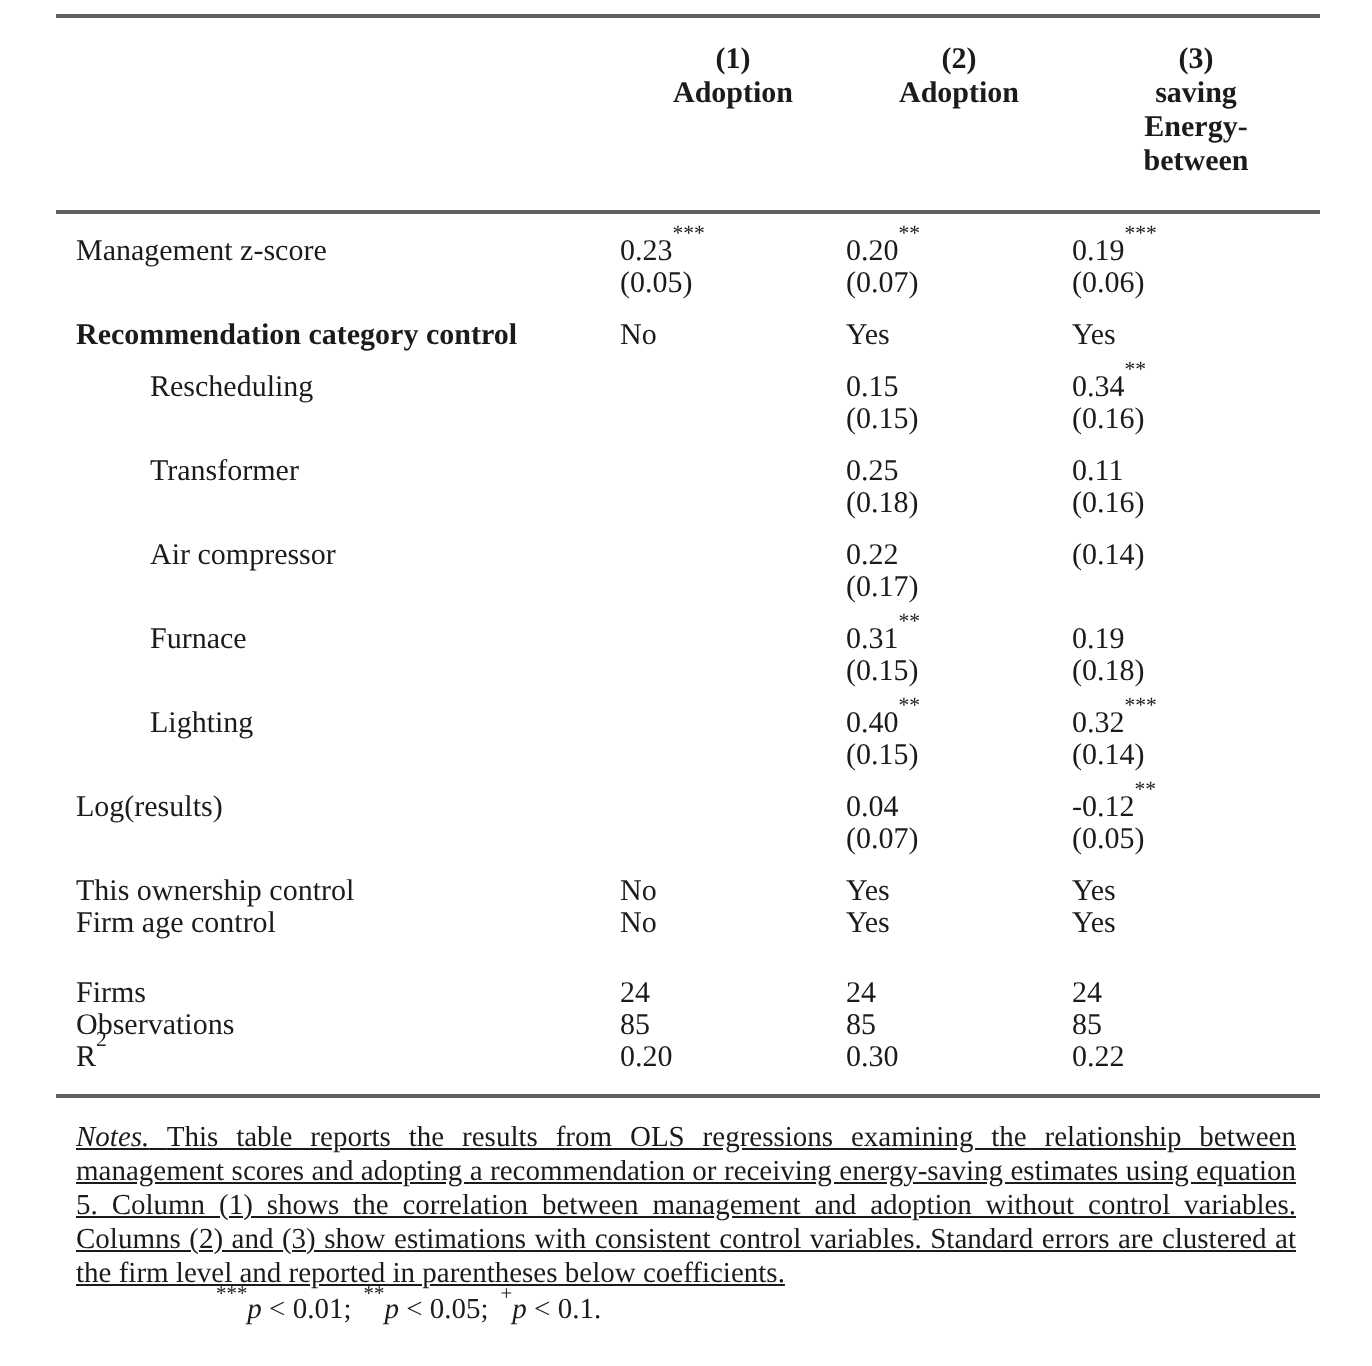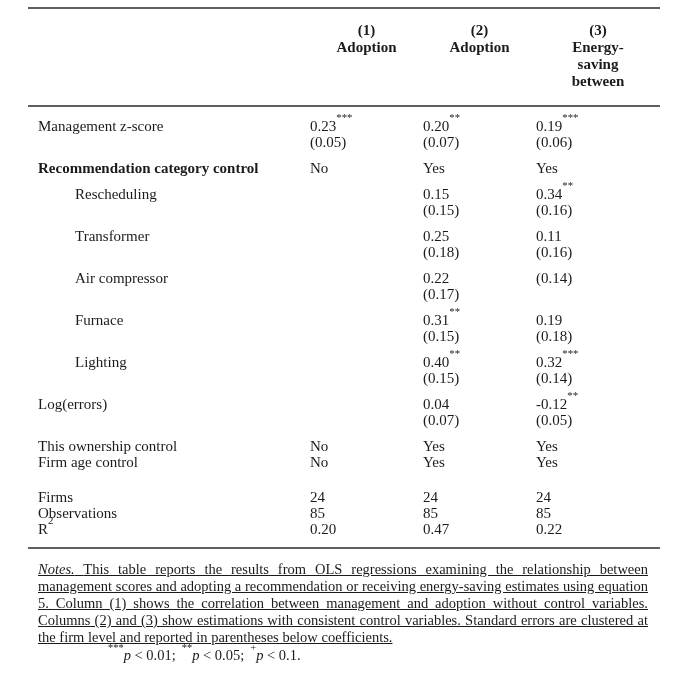--- a/index.html
+++ b/index.html
@@ -72,22 +72,22 @@
     <div class="col-header">
           <div class="col-num">(1)</div>
           <div class="col-line">Adoption</div>
         </div>
         <div class="col-header">
           <div class="col-num">(2)</div>
           <div class="col-line">Adoption</div>
         </div>
         <div class="col-header">
           <div class="col-num">(3)</div>
+          <div class="col-line">saving</div>
           <div class="col-line">Energy-</div>
-          <div class="col-line">saving</div>
           <div class="col-line">between</div>
         </div>
       </div>
 
     <div class="rule"></div>
 
     <div class="tbody" id="table-body">
 
     <div class="trow">
           <div class="tlabel">Management z-score</div>
@@ -163,21 +163,21 @@
           <div class="tcell">
             <div class="est">0.40<sup>**</sup></div>
             <div class="se">(0.15)</div>
           </div>
           <div class="tcell">
             <div class="est">0.32<sup>***</sup></div>
             <div class="se">(0.14)</div>
           </div>
         </div>
         <div class="trow gap-md">
-          <div class="tlabel">Log(errors)</div>
+          <div class="tlabel">Log(results)</div>
           <div class="tcell"></div>
           <div class="tcell">
             <div class="est">0.04</div>
             <div class="se">(0.07)</div>
           </div>
           <div class="tcell">
             <div class="est">-0.12<sup>**</sup></div>
             <div class="se">(0.05)</div>
           </div>
         </div>
@@ -201,21 +201,21 @@
         </div>
         <div class="trow">
           <div class="tlabel">Observations</div>
           <div class="tcell">85</div>
           <div class="tcell">85</div>
           <div class="tcell">85</div>
         </div>
         <div class="trow">
           <div class="tlabel">R<sup>2</sup></div>
           <div class="tcell">0.20</div>
-          <div class="tcell">0.47</div>
+          <div class="tcell">0.30</div>
           <div class="tcell">0.22</div>
         </div>
       </div>
 
     <div class="rule"></div>
 
     <p class="notes"><i>Notes.</i> <span>This table reports the results from OLS regressions examining the relationship between management scores and adopting a recommendation or receiving energy-saving estimates using equation 5. Column (1) shows the correlation between management and adoption without control variables. Columns (2) and (3) show estimations with consistent control variables. Standard errors are clustered at the firm level and reported in parentheses below coefficients.</span></p>
 
     <div class="sig-line" id="sig-line">
       

